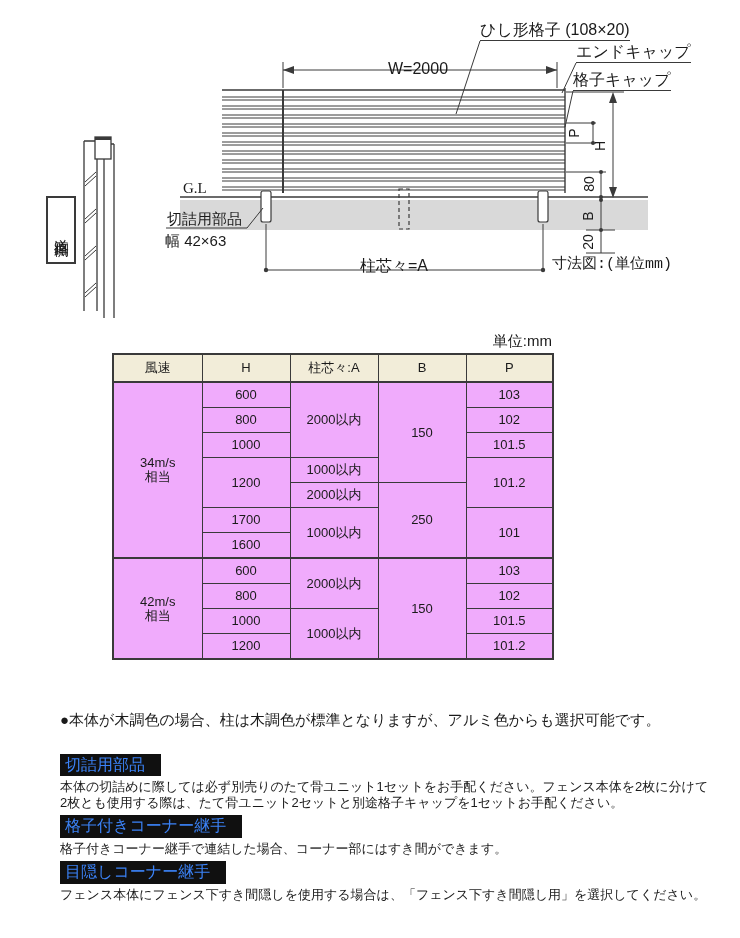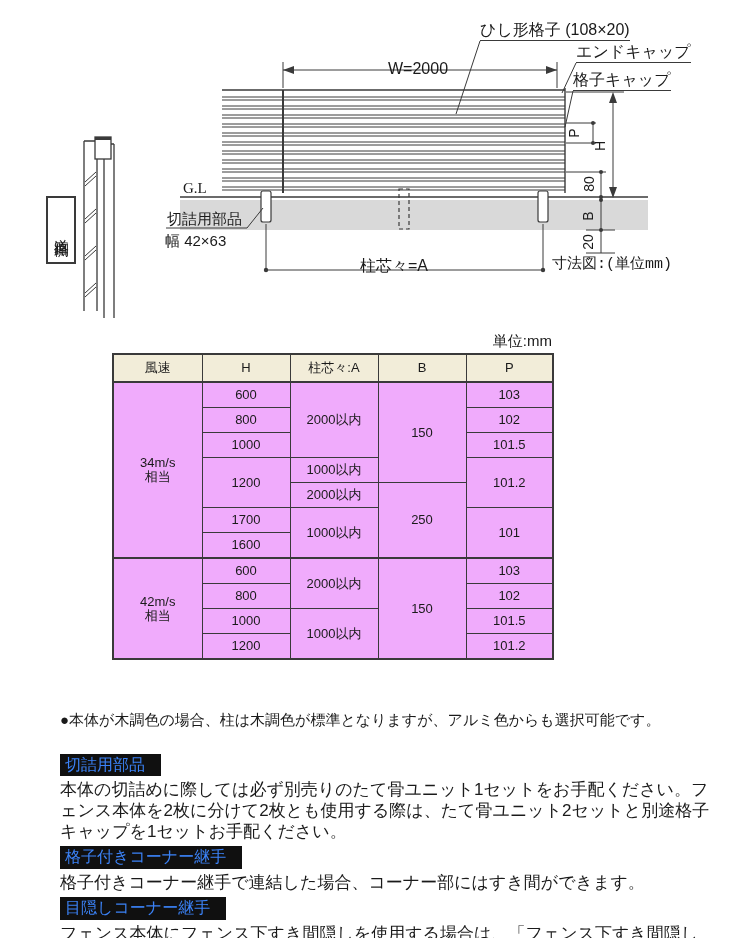--- a/index.html
+++ b/index.html
@@ -26,21 +26,21 @@
   table.spec th{background:#f2edd9;height:26px;font-weight:400;border-bottom:2px solid #3a3a3a;}
   table.spec td{height:24px;background:#f0abfc;}
   td.wind{white-space:pre-line;font-size:16px;line-height:1.25;}
   tr.sec-top td{border-top:2px solid #3a3a3a;}
 
   
   .notes{margin:50px 38px 0 60px;width:652px;}
   .bullet{font-size:15px;margin:0 0 24px 0;line-height:1.3;}
   .note-title{display:inline-block;background:#101010;color:#3b82f6;font-size:16px;
     padding:2px 16px 3px 5px;margin:0 0 3px 0;line-height:1.1;}
-  .note-body{font-size:17px;line-height:1.24;margin:0 0 4px 0;}
+  .note-body{font-size:13px;line-height:1.24;margin:0 0 4px 0;}
 </style>
 </head>
 <body>
 
 <div class="page">
 
   <div class="diagram">
     <svg width="740" height="332" viewBox="0 0 740 332">
 
       <g stroke="#3a3a3a" stroke-width="1.3" fill="none">

